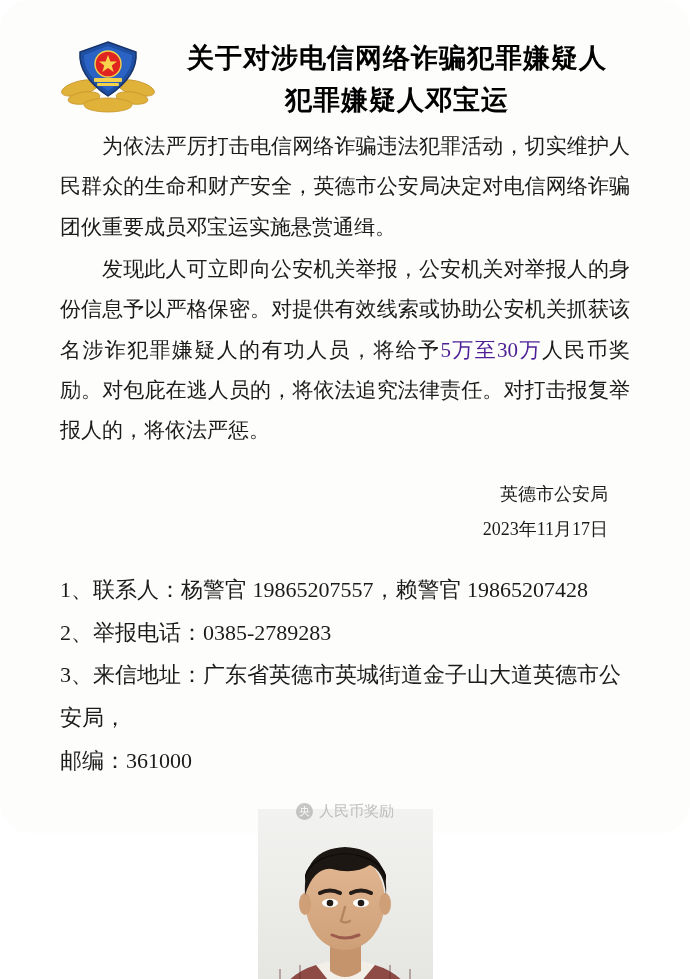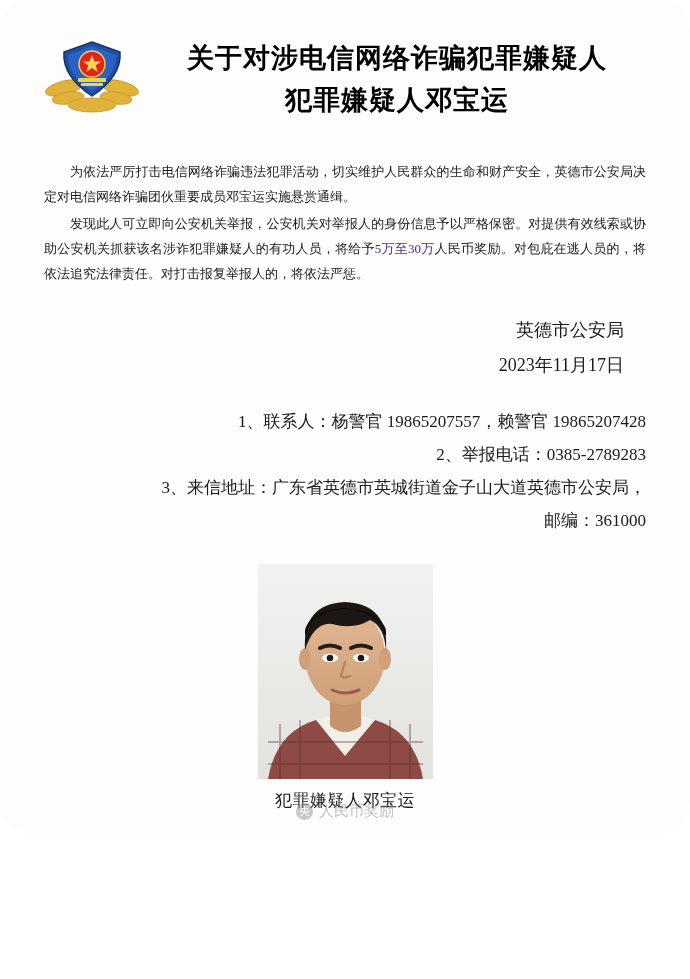--- a/index.html
+++ b/index.html
@@ -13,21 +13,21 @@
     font-family: "Liberation Serif", "DejaVu Serif", serif;
     color: #1a1a1a;
     overflow: hidden;
     position: relative;
   }
   .page {
     width: 690px;
     height: 833px;
     position: relative;
     box-sizing: border-box;
-    padding: 0 44px;
+    padding: 0 60px;
     background: #fdfdfb;
     border-radius: 30px;
   }
   
   .header {
     display: flex;
     align-items: center;
     padding-top: 34px;
     gap: 14px;
   }
@@ -46,22 +46,21 @@
   .title-line {
     font-family: "Liberation Serif", "DejaVu Serif", serif;
     font-weight: bold;
     font-size: 27px;
     letter-spacing: 1px;
     line-height: 1.55;
     color: #000;
   }
   
   .body-text {
-    margin-top: 34px;
-    font-size: 13px;
+    font-size: 21px;
     line-height: 1.92;
     color: #1b1b1b;
     text-align: justify;
   }
   .body-text p {
     margin: 0 0 2px 0;
     text-indent: 2em;
   }
   .hl {
     color: #4c1d95;
@@ -71,24 +70,23 @@
     margin-top: 26px;
     text-align: right;
     font-size: 18px;
     line-height: 1.95;
     padding-right: 22px;
     color: #1b1b1b;
   }
   
   .contacts {
     margin-top: 22px;
-    font-size: 17px;
+    font-size: 22px;
     line-height: 1.95;
     color: #1b1b1b;
-    text-align: right;
   }
   .contact-row {
     display: block;
     white-space: normal;
   }
   .contact-cont {
     display: block;
     text-indent: 0;
   }
   

